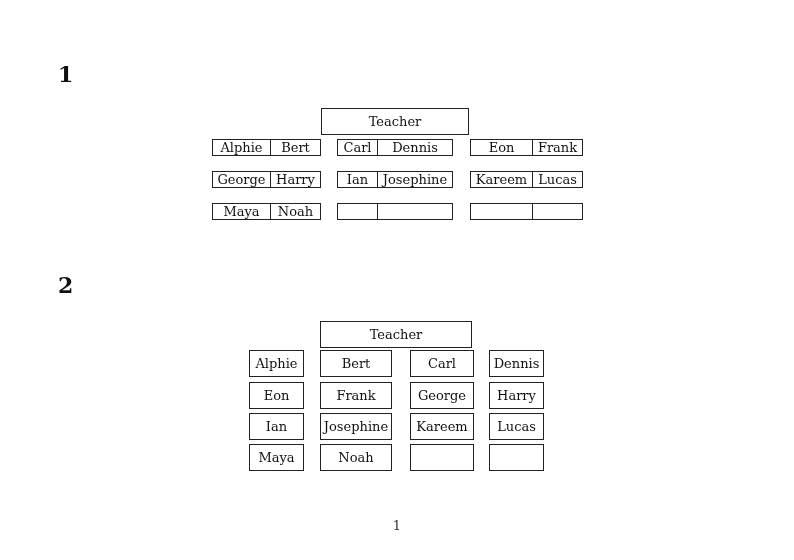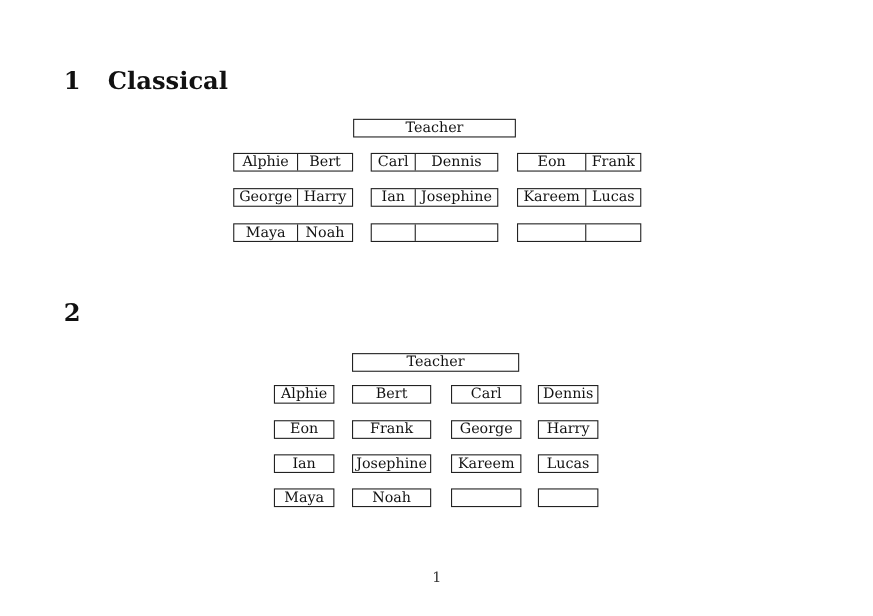--- a/index.html
+++ b/index.html
@@ -15,21 +15,21 @@
     position:absolute;left:58px;
     display:flex;align-items:baseline;
     font-weight:bold;font-size:22px;line-height:22px;
     white-space:nowrap;
   }
   .heading .num{display:inline-block;width:40px;}
   .h-classical{top:63px;}
   .h-distributed{top:274px;}
 
   .box{
-    position:absolute;height:17px;box-sizing:border-box;
+    position:absolute;height:27px;box-sizing:border-box;
     border:1px solid #222222;
     display:flex;align-items:center;justify-content:center;
     font-size:13px;line-height:15px;white-space:nowrap;
   }
   .desk{
     position:absolute;height:17px;box-sizing:border-box;
     border:1px solid #222222;
     display:flex;align-items:stretch;
   }
   .desk .cell{
@@ -59,21 +59,20 @@
     text-align:center;font-size:13px;color:#333333;
   }
 </style>
 </head>
 <body>
 
 <div class="page">
 
   <div class="heading h-classical">
     <span class="num">1</span>
-    <span>Classical</span>
   </div>
 
   <div class="box t-classical">Teacher</div>
 
   <div class="desk cl-g1 clr1">
     <div class="cell a">Alphie</div>
     <div class="cell b">Bert</div>
   </div>
   <div class="desk cl-g2 clr1">
     <div class="cell a">Carl</div>

